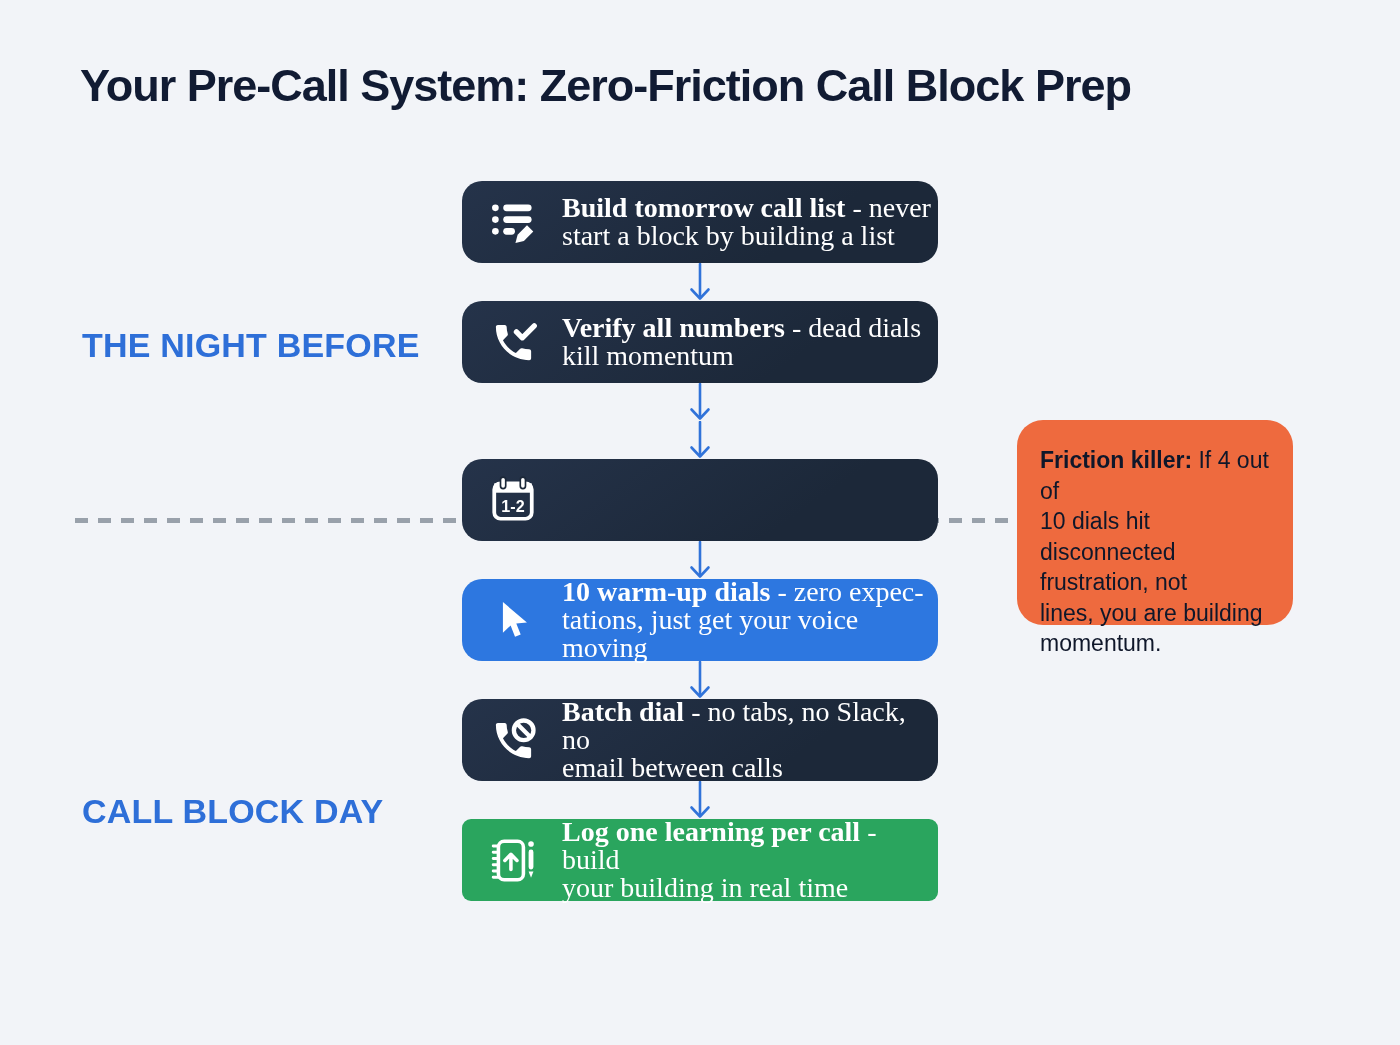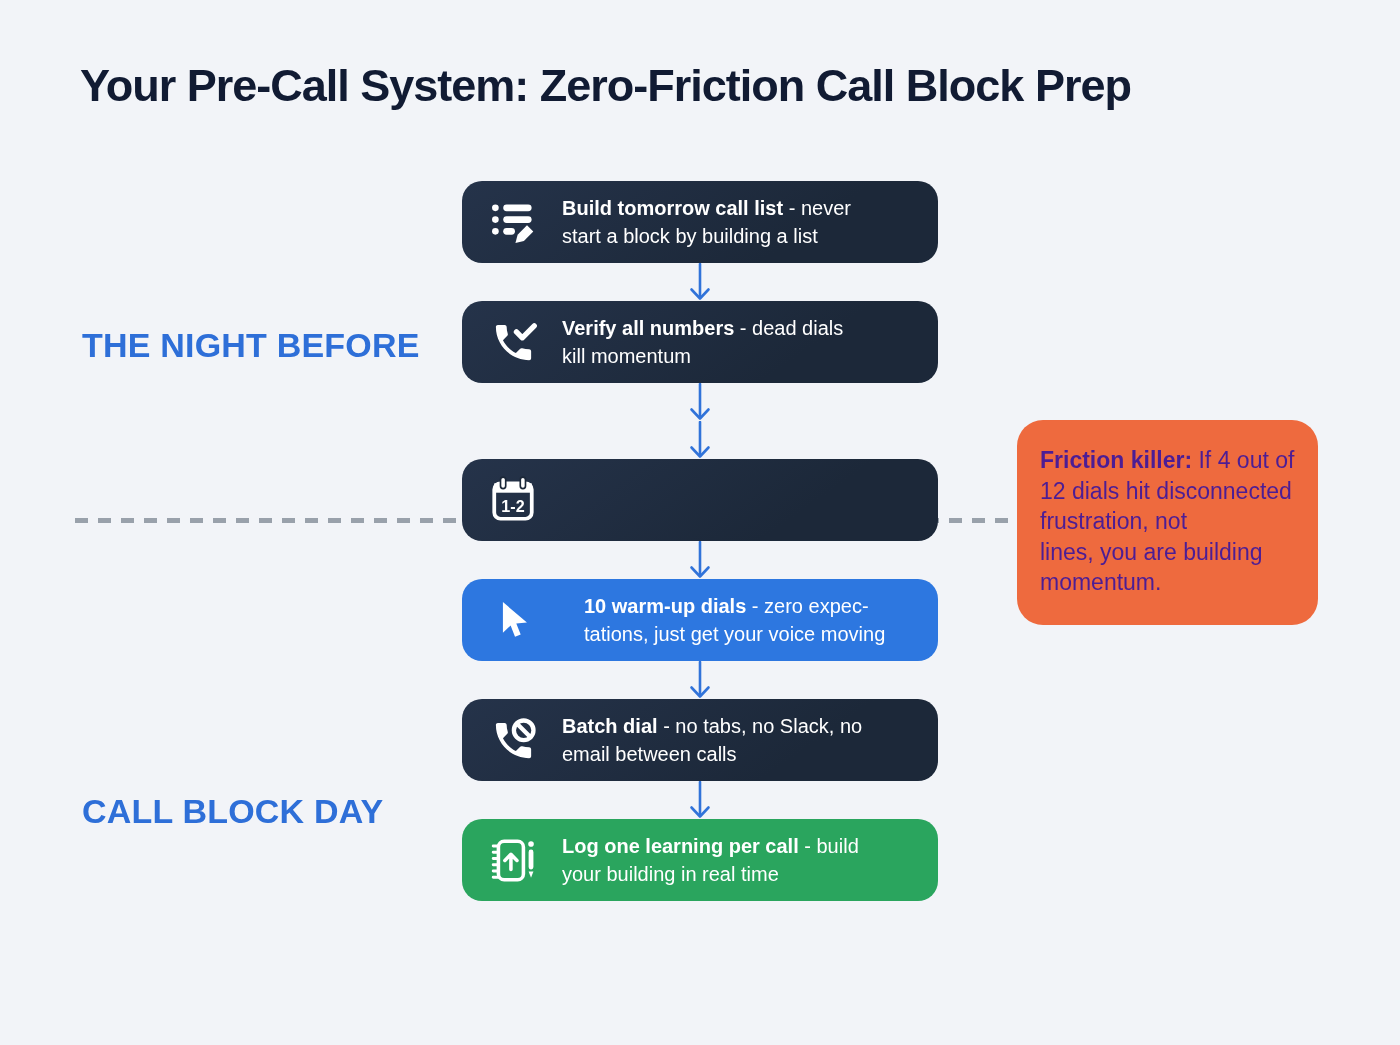--- a/index.html
+++ b/index.html
@@ -28,31 +28,31 @@
     background:repeating-linear-gradient(90deg,var(--dash) 0 13px,transparent 13px 23px);
     z-index:0;
   }
 
   .flow{position:absolute;left:462px;top:181px;width:476px;z-index:1;}
   .step{
     height:82px;border-radius:20px;display:flex;align-items:center;
     padding-left:25px;color:#fff;
   }
   .step.dark{background:linear-gradient(145deg,var(--dark_box_hi) 0%,var(--dark_box) 70%);}
-  .step.blue{background:var(--blue_box);gap:22px;}
-  .step.green{background:var(--green_box);}
+  .step.blue{background:var(--blue_box);}
+  .step.green{background:var(--green_box);border-radius:9px;}
   .step .icon{width:52px;display:flex;justify-content:center;flex:0 0 52px;}
-  .step .copy{margin-left:23px;font-size:20px;line-height:28px;font-weight:400;}
+  .step .copy{margin-left:23px;font-size:28px;line-height:28px;font-weight:400;font-family:Liberation Serif, serif;}
   .step .copy .b{font-weight:700;}
 
   .arrow{height:38px;display:flex;justify-content:center;align-items:center;}
 
   .callout{
-    position:absolute;left:1017px;top:420px;width:301px;height:205px;
-    background:var(--orange_box);border-radius:26px;color:#4c1d95;
+    position:absolute;left:1017px;top:420px;width:276px;height:205px;
+    background:var(--orange_box);border-radius:26px;color:#0f172a;
     padding:25px 23px 0 23px;font-size:23px;line-height:30.5px;font-weight:400;
     z-index:1;
   }
   .callout .b{font-weight:700;}
 
   svg text{font-family:"Liberation Sans","DejaVu Sans",sans-serif;}
 </style>
 </head>
 <body>
 
@@ -193,19 +193,19 @@
       <div class="copy">
         <div><span class="b">Log one learning per call</span><span> - build</span></div>
         <div>your building in real time</div>
       </div>
     </div>
 
   </div>
 
   <div class="callout">
     <div><span class="b">Friction killer:</span><span> If 4 out of</span></div>
-    <div>12 dials hit disconnected</div>
+    <div>10 dials hit disconnected</div>
     <div>frustration, not</div>
     <div>lines, you are building</div>
     <div>momentum.</div>
   </div>
 
 </div>
 
 </body></html>

